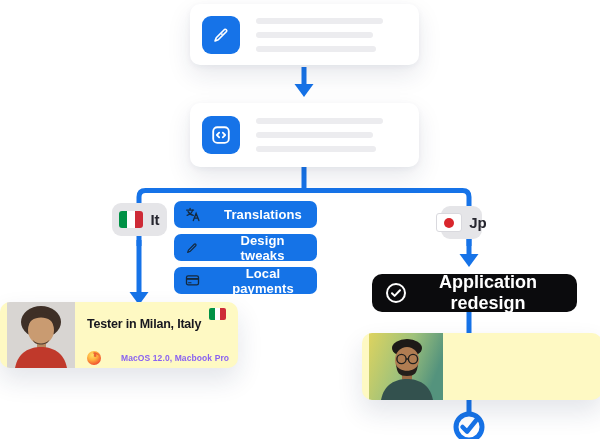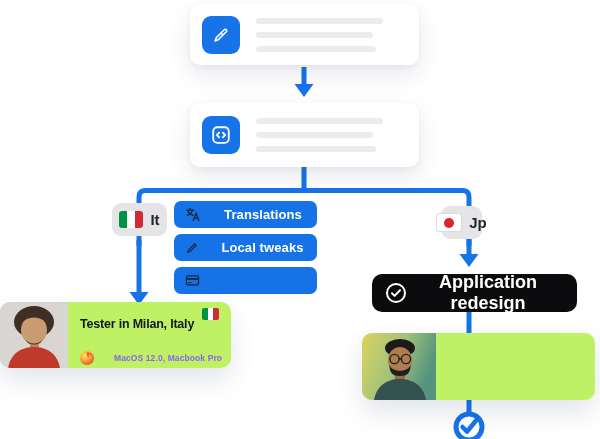--- a/index.html
+++ b/index.html
@@ -61,23 +61,23 @@
   
   #pill-redesign{
     position:absolute;left:372px;top:274px;width:205px;height:38px;border-radius:10px;
     background:#0b0b0d;display:flex;align-items:center;z-index:3;
   }
   #pill-redesign .t-icon{margin-left:13px;display:flex;}
   #pill-redesign .t-label{flex:1;text-align:center;color:#fff;font-weight:700;font-size:18px;margin-right:8px;}
 
   
   .tester-card{
-    position:absolute;background:#bef264;border-radius:10px;z-index:2;
+    position:absolute;background:#fef9c3;border-radius:10px;z-index:2;
     box-shadow:0 12px 26px rgba(25,39,80,.12);
-    display:flex;overflow:hidden;
+    display:flex;overflow:hidden;padding-left:7px;
   }
   #card-milan{left:0;top:302px;width:231px;height:66px;}
   #card-tokyo{left:362px;top:333px;width:233px;height:67px;}
   .tester-photo{flex:0 0 auto;height:100%;}
   .tester-photo svg{display:block;}
   .tester-info{flex:1;padding:15px 0 0 12px;position:relative;}
   .tester-title{font-weight:700;font-size:12.5px;color:#17171f;letter-spacing:-.2px;white-space:nowrap;}
   .tester-meta{display:flex;align-items:center;gap:20px;margin-top:20px;}
   .tester-meta .meta-text{font-weight:700;font-size:8.5px;color:#8a63f0;letter-spacing:.1px;white-space:nowrap;}
   .card-flag{position:absolute;width:17px;height:12px;border-radius:2px;}
@@ -170,31 +170,32 @@
   </span>
   <span class="t-label">Translations</span>
 </div>
 
 <div id="pill-design" class="task-pill">
   <span class="t-icon">
     <svg width="14" height="14" viewBox="0 0 24 24">
       <path d="M4.5 19.5 l1.4-3.9 10-10 a1.75 1.75 0 0 1 2.5 2.5 l-10 10 -3.9 1.4z" fill="none" stroke="#14293e" stroke-width="2" stroke-linejoin="round"></path>
     </svg>
   </span>
-  <span class="t-label">Local tweaks</span>
+  <span class="t-label">Design tweaks</span>
 </div>
 
 <div id="pill-payments" class="task-pill">
   <span class="t-icon">
     <svg width="15" height="15" viewBox="0 0 16 16">
       <rect x="1.6" y="3" width="12.8" height="9.6" rx="1.8" fill="none" stroke="#14293e" stroke-width="1.4"></rect>
       <path d="M1.6 6.3 H14.4" stroke="#14293e" stroke-width="2"></path>
       <path d="M3.8 10.4 H6.4" stroke="#14293e" stroke-width="1.3" stroke-linecap="round"></path>
     </svg>
   </span>
+  <span class="t-label">Local payments</span>
 </div>
 
 <div id="pill-redesign">
   <span class="t-icon">
     <svg width="22" height="22" viewBox="0 0 22 22">
       <circle cx="11" cy="11" r="9" fill="none" stroke="#fff" stroke-width="2"></circle>
       <path d="M7 11.3 l2.6 2.6 L15 8.3" fill="none" stroke="#fff" stroke-width="2" stroke-linecap="round" stroke-linejoin="round"></path>
     </svg>
   </span>
   <span class="t-label">Application redesign</span>

